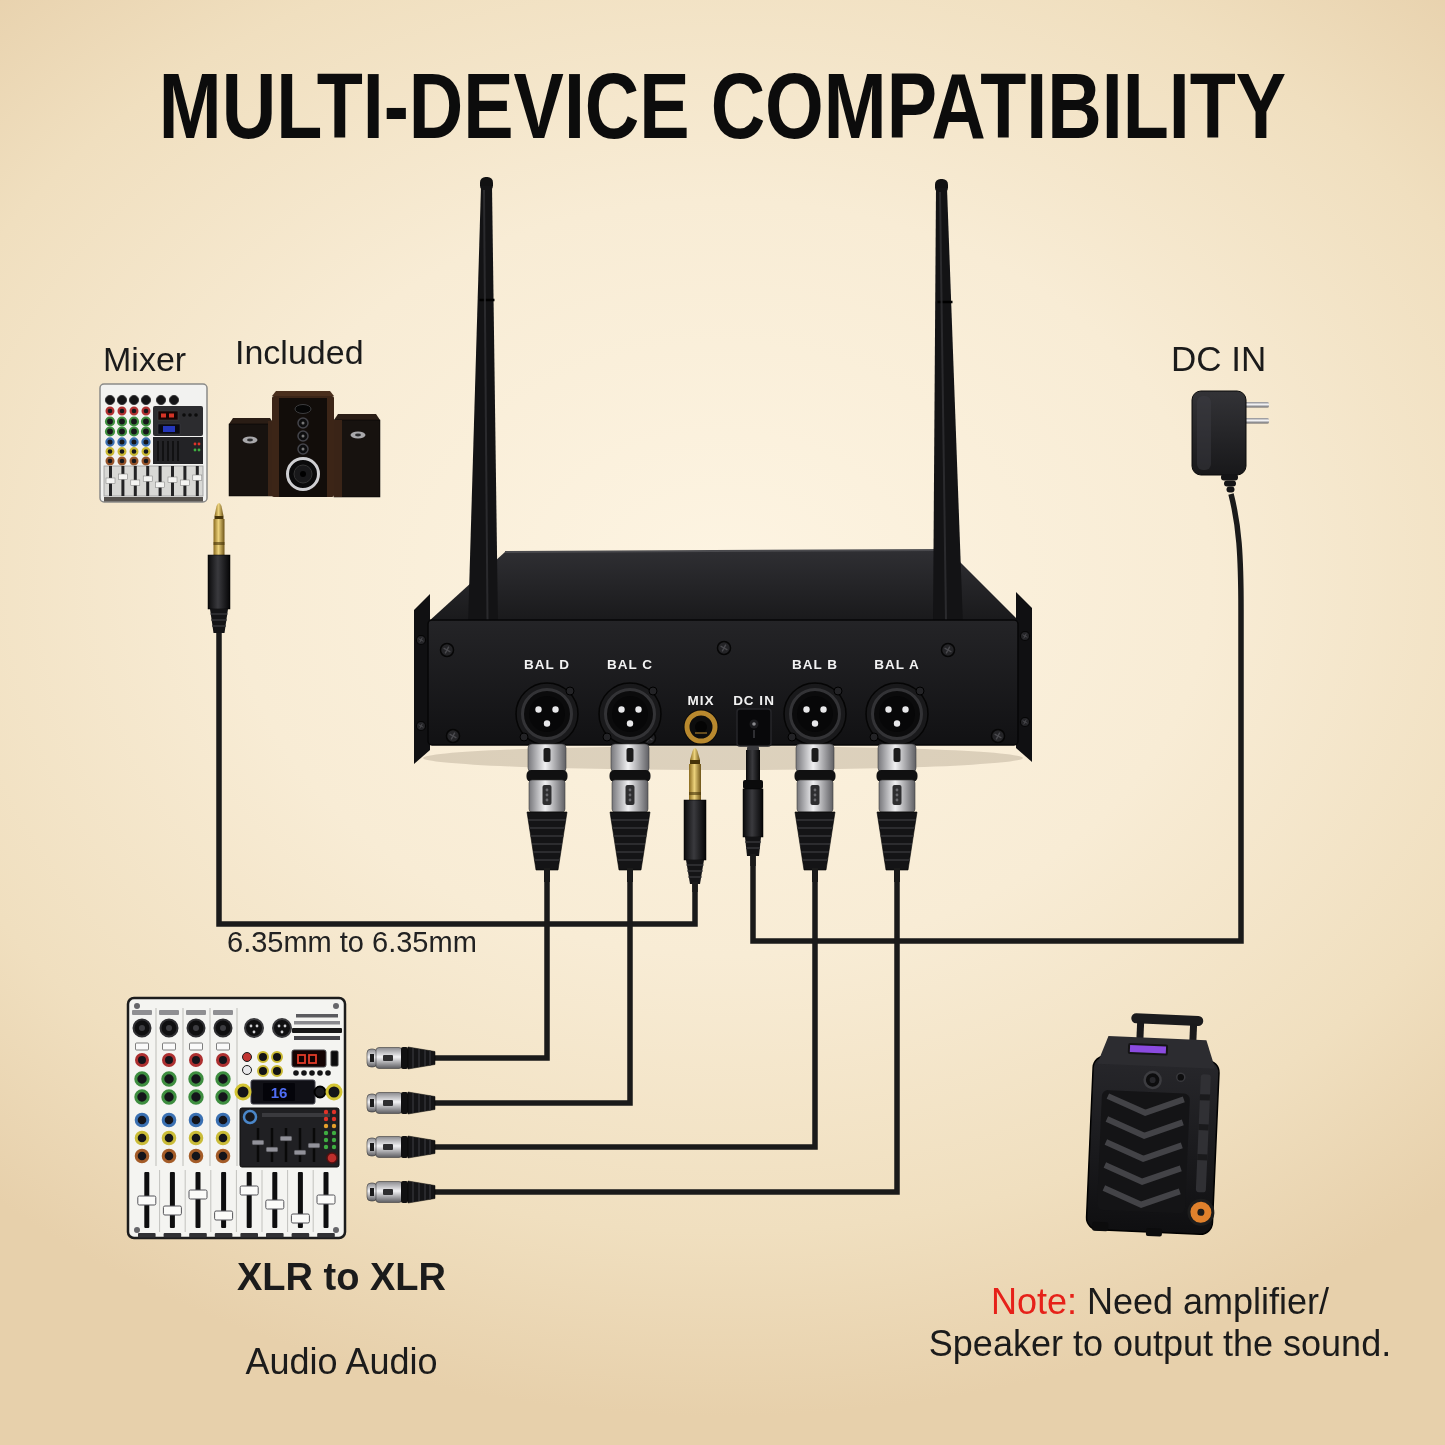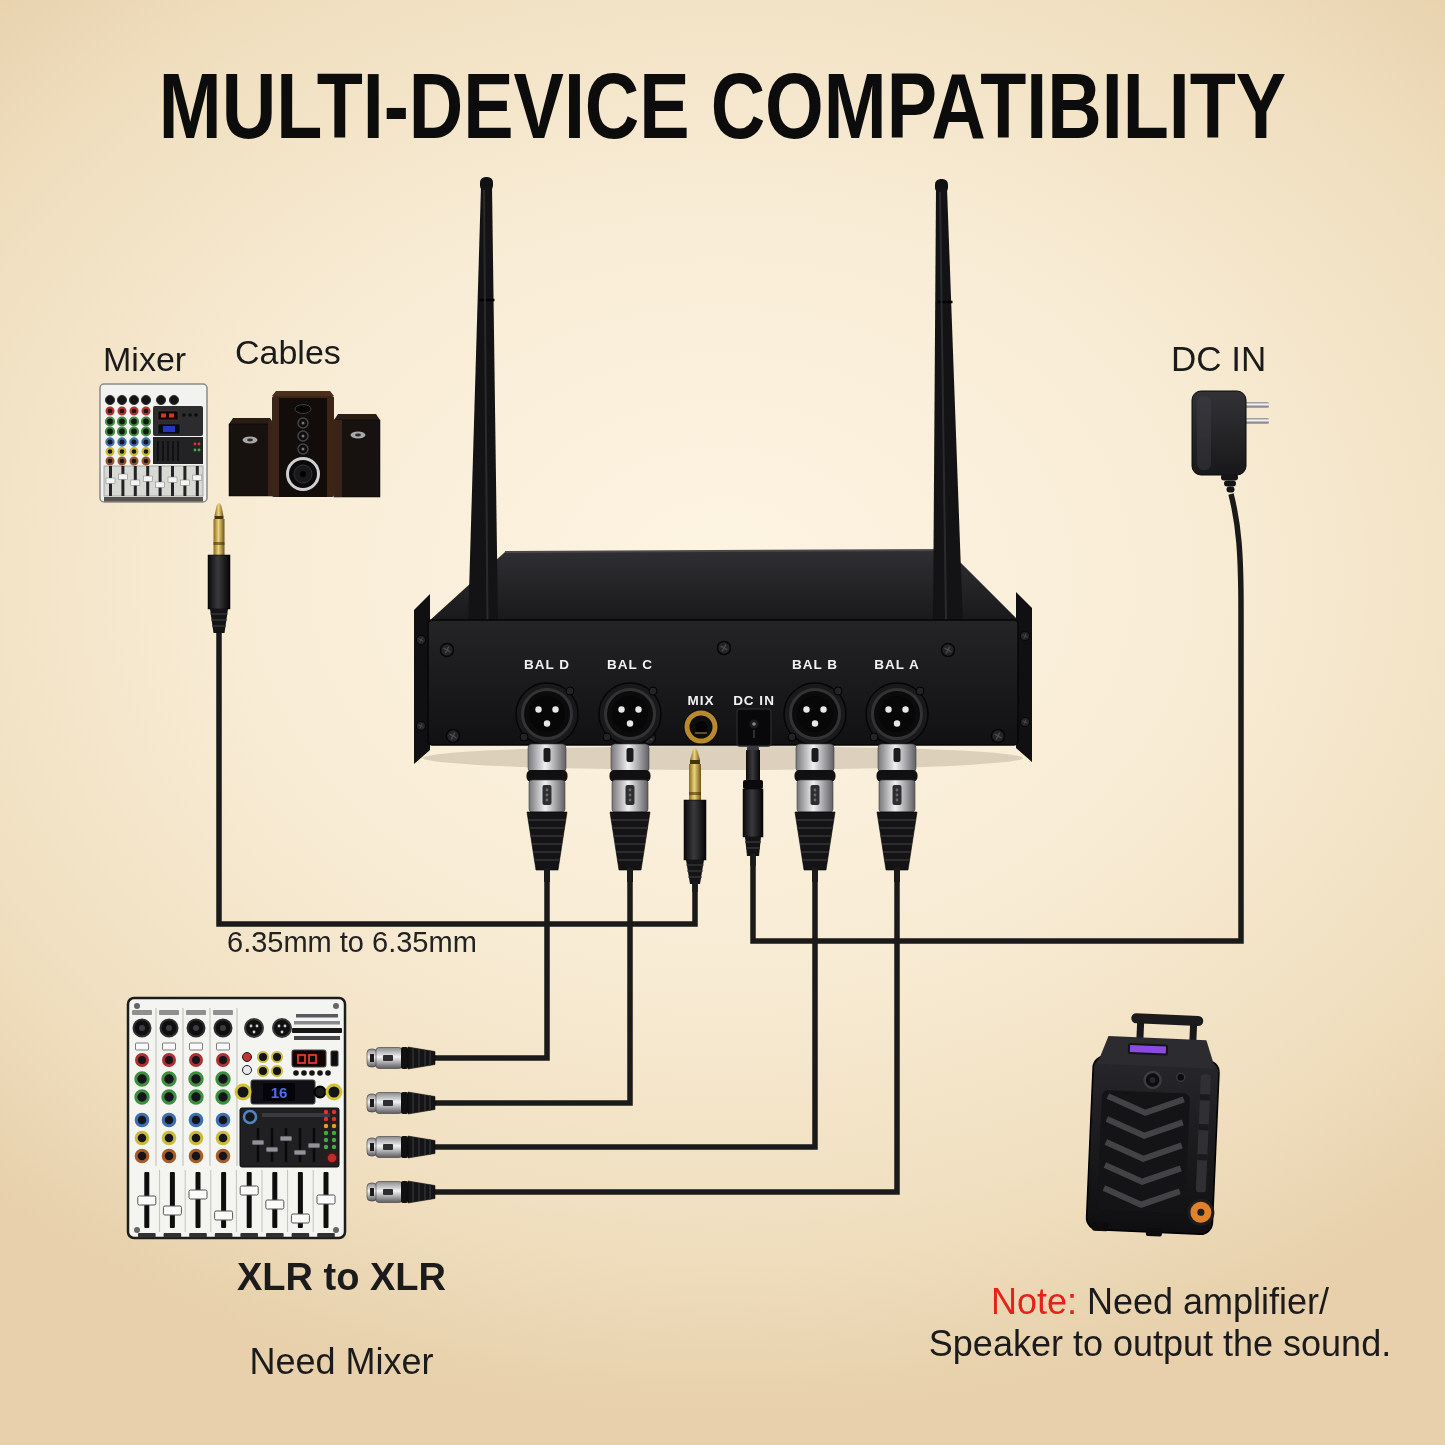--- a/index.html
+++ b/index.html
@@ -550,24 +550,24 @@
     <rect x="1096" y="1224" width="16" height="9" rx="2" fill="#0c0c0d"></rect>
     <rect x="1150" y="1228" width="16" height="8" rx="2" fill="#0c0c0d"></rect>
     <circle cx="1204" cy="1210" r="12" fill="#e0812c" stroke="#1c1c1c" stroke-width="3"></circle>
     <circle cx="1204" cy="1210" r="3.5" fill="#1c1c1c"></circle>
   </g>
 </svg>
 
 <div class="t title">MULTI-DEVICE COMPATIBILITY</div>
 
 <div class="t lab" style="left:103px;top:340px;text-align:center;">Mixer</div>
-<div class="t lab" style="left:235px;top:333px;">Cables</div>
+<div class="t lab" style="left:235px;top:333px;">Included</div>
 <div class="t" style="left:1171px;top:339px;font-size:35px;">DC IN</div>
 
 <div class="t cable-note">6.35mm to 6.35mm</div>
 
 <div class="t cap-block cap1">XLR to XLR</div>
-<div class="t cap-block cap3">Need Mixer</div>
+<div class="t cap-block cap3">Audio Audio</div>
 
 <div class="t note-block n1"><span class="note-prefix">Note:</span><span> Need amplifier/</span></div>
 <div class="t note-block n2">Speaker to output the sound.</div>
 
 </div>
 
 </body></html>

